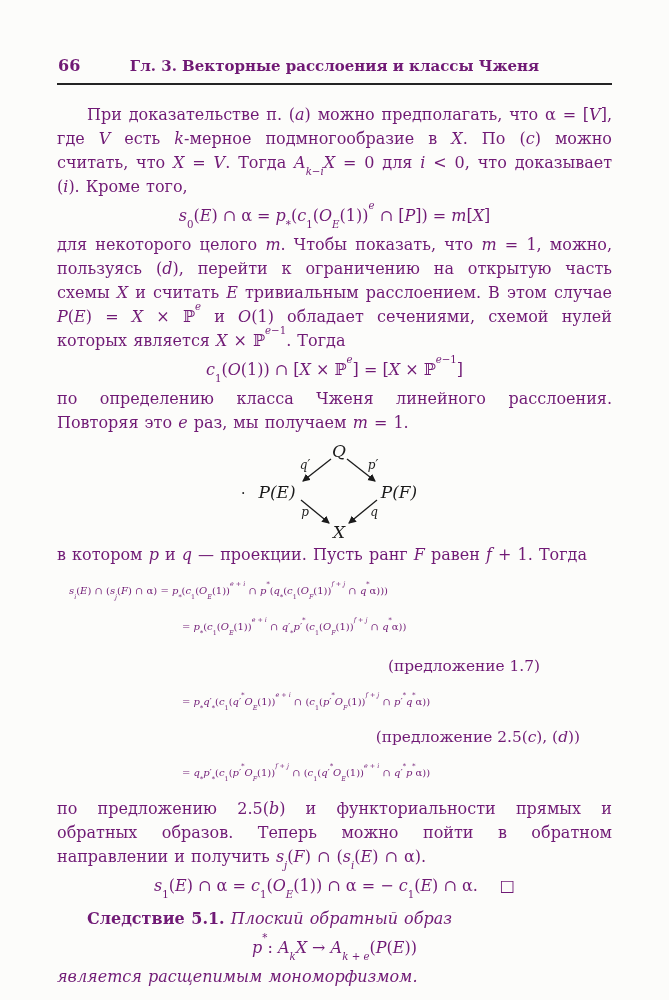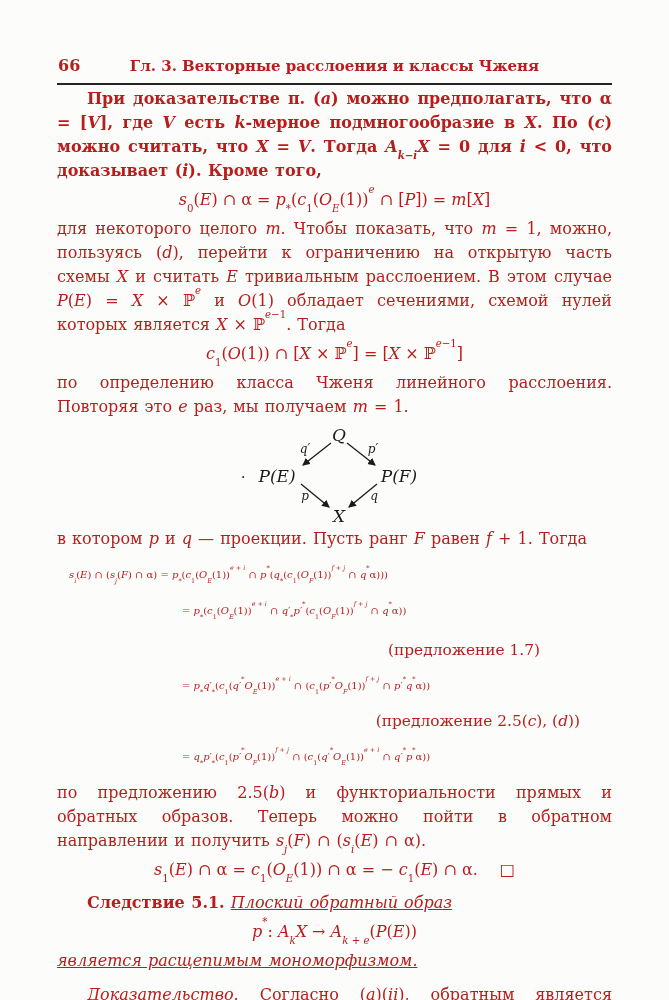--- a/index.html
+++ b/index.html
@@ -1,34 +1,34 @@
 <!DOCTYPE html>
 <html><head>
 <meta charset="utf-8">
 <style>
   html,body{margin:0;padding:0;}
   body{background:#e9e9e7;font-family:"DejaVu Serif","DejaVu Sans",serif;}
   .sheet{
     width:669px;height:1000px;box-sizing:border-box;
-    background:#fcfcfa;color:#b91c1c;position:relative;overflow:hidden;
+    background:#fcfcfa;color:#701a75;position:relative;overflow:hidden;
     padding:56px 57px 0 57px;
   }
   
   .pagehead{position:relative;text-align:center;font-weight:bold;font-size:15px;line-height:20px;}
   .pagenum{position:absolute;left:1px;top:0;font-size:16px;}
   .headrule{border:none;border-top:2px solid #242424;margin:7px 0 0 0;}
   
   .txt{font-size:16px;line-height:24px;text-align:justify;margin:0;word-spacing:1px;}
   .indent{text-indent:30px;}
-  .mt{margin-top:2px;font-weight:bold;}
+  .mt{margin-top:18px;}
   i{font-style:italic;}
   sup{font-size:64%;position:relative;top:-0.55em;line-height:0;}
   sub{font-size:64%;position:relative;top:0.28em;line-height:0;}
   .so{font-style:italic;font-family:"DejaVu Serif",serif;}
-  .it{font-style:italic;text-decoration:underline;}
+  .it{font-style:italic;}
   .bold{font-weight:bold;}
   
   .formula{font-size:16px;line-height:24px;text-align:center;margin:5px 0;white-space:nowrap;}
   .qed{display:inline-block;margin-left:22px;}
   
   .deriv{margin:2px 0 0 0;}
   .dline{font-size:10px;line-height:24px;white-space:nowrap;margin:12px;}
   .dcont{padding-left:113px;}
   .dnote{font-size:15.4px;line-height:23px;text-align:right;margin:0;}
   .dnote1{padding-right:72px;margin-top:16px;}

